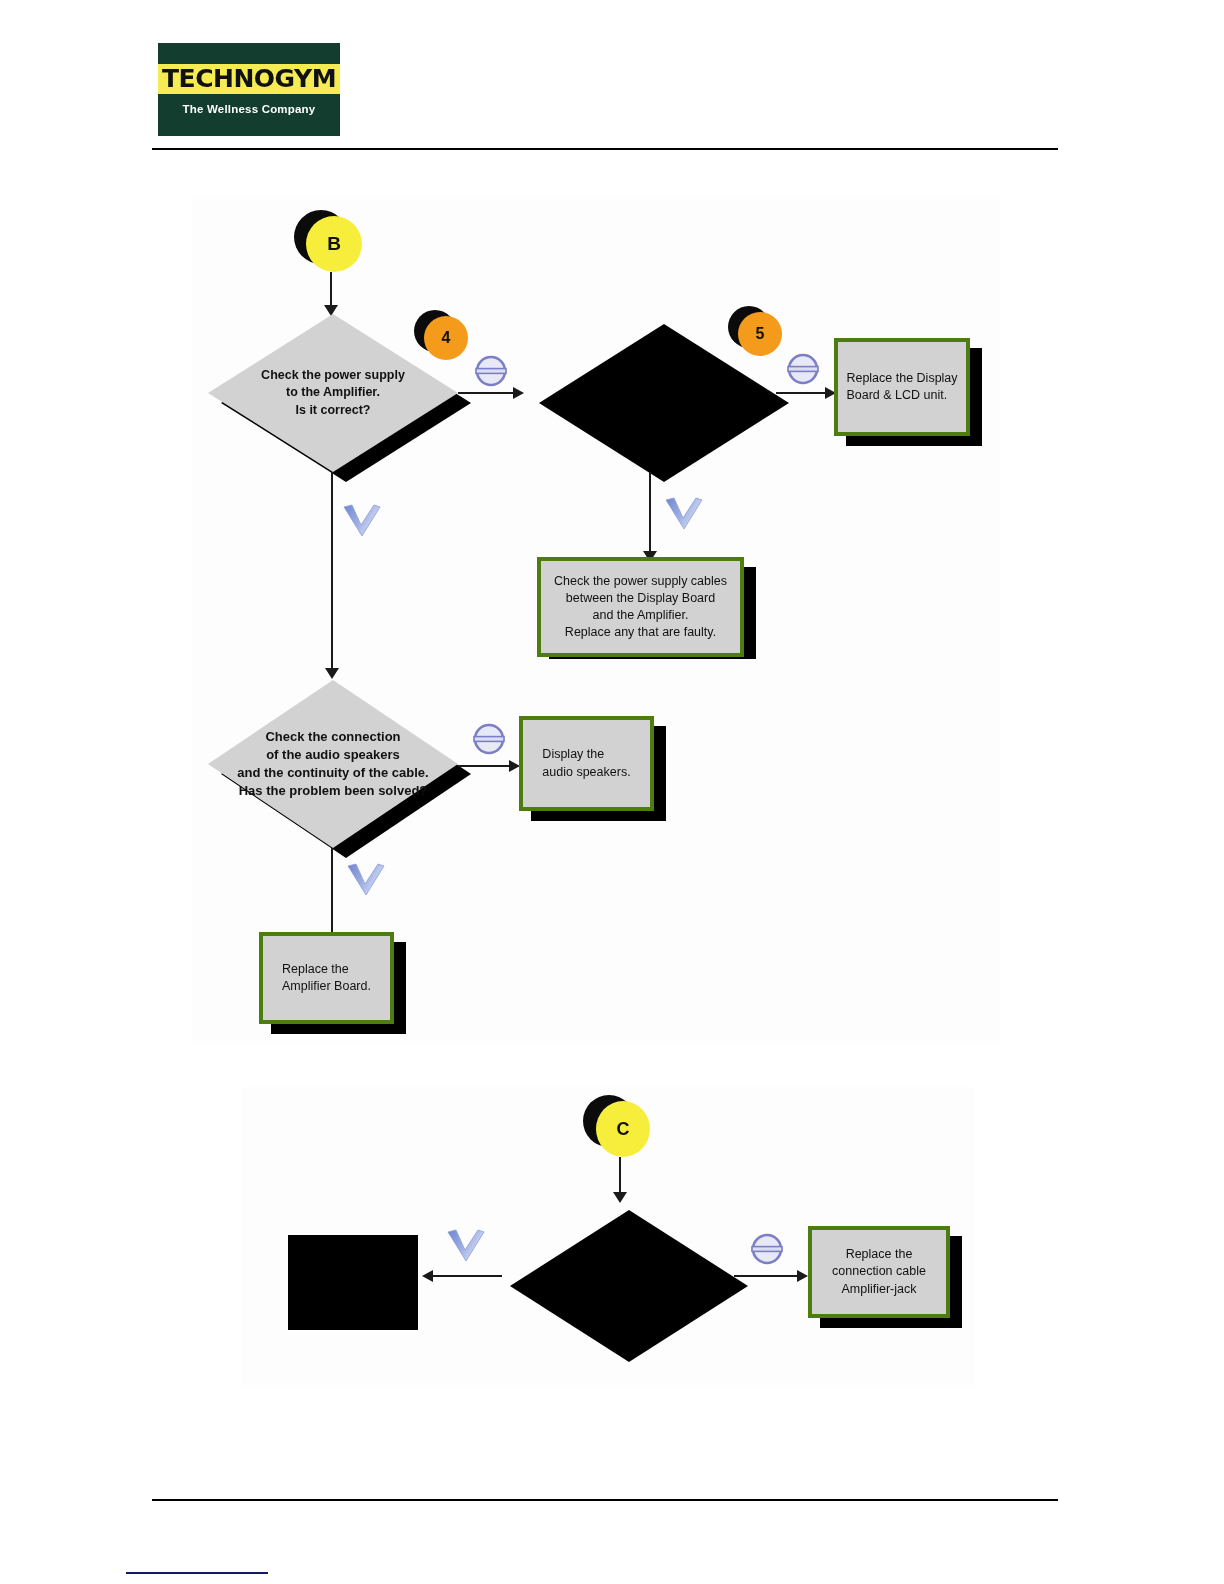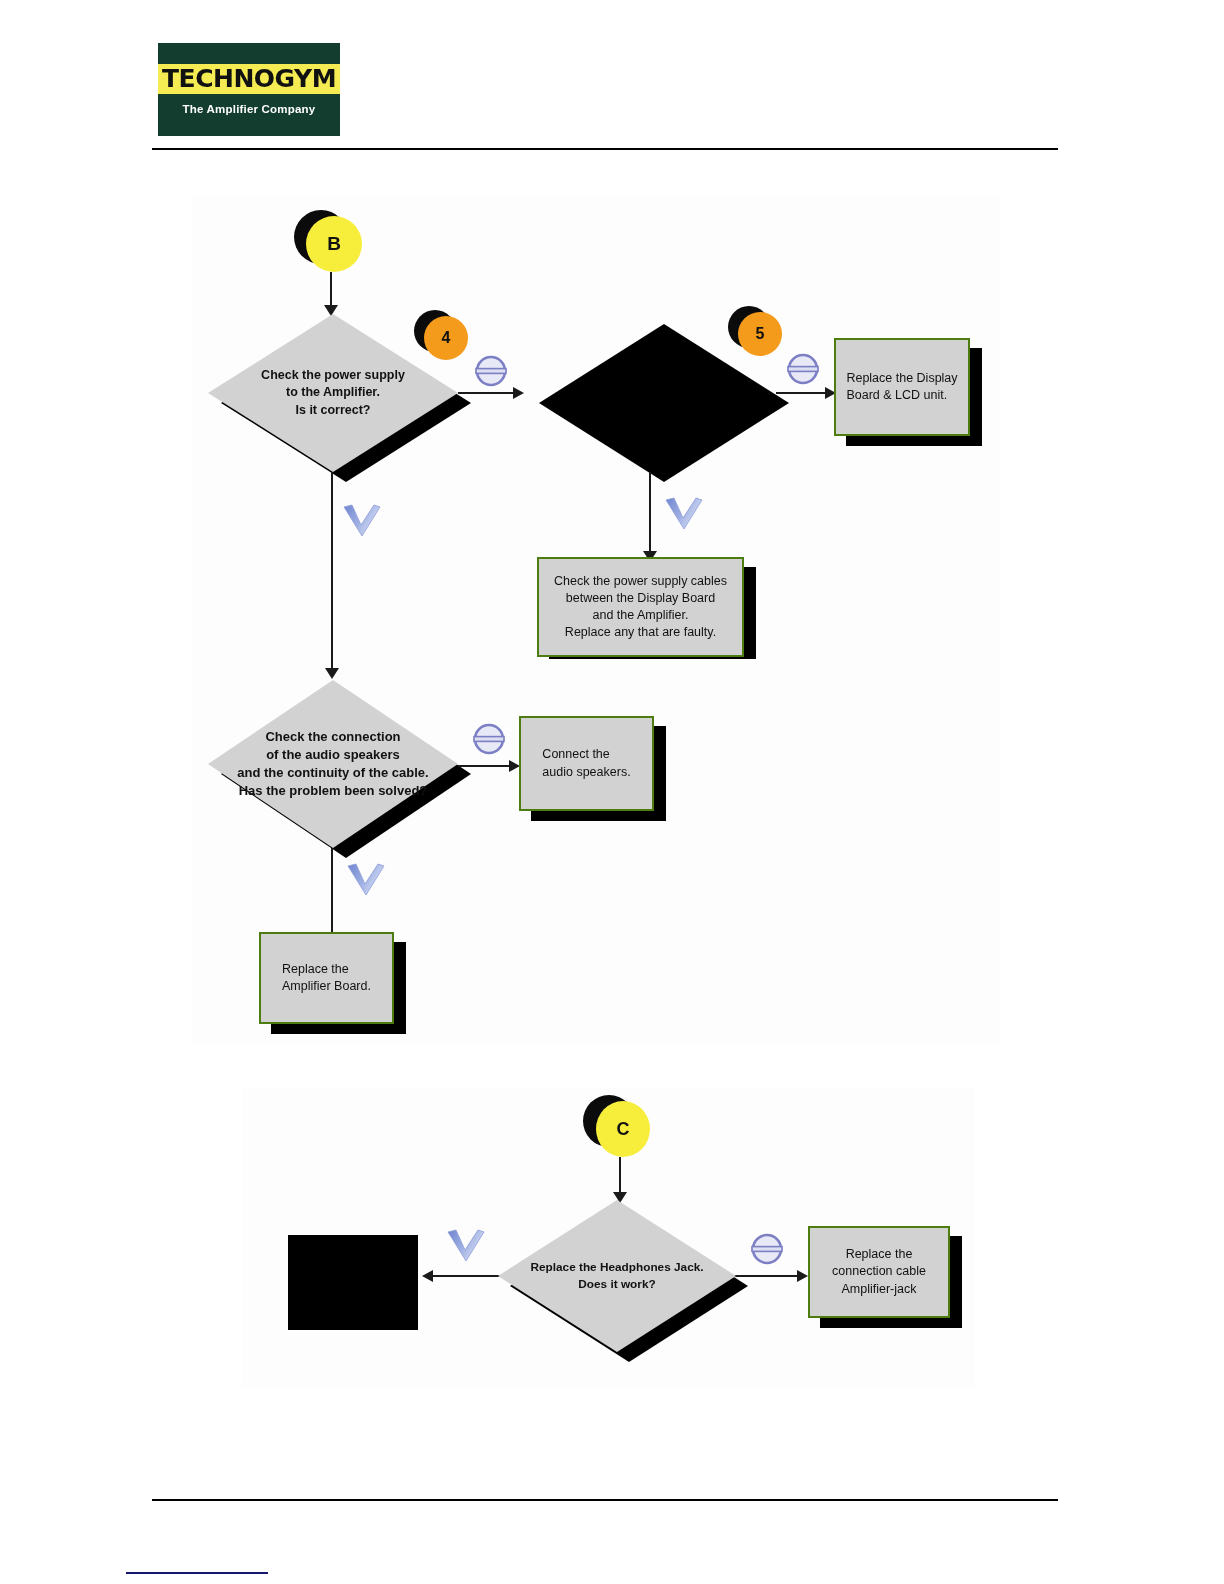--- a/index.html
+++ b/index.html
@@ -57,21 +57,21 @@
 
   
   .panel{position:absolute;background:#fdfdfd;}
   #panel-top{left:192px;top:195px;width:808px;height:850px;}
   #panel-bottom{left:242px;top:1087px;width:733px;height:300px;}
 
   
   .box{
     position:absolute;
     background:#d2d2d2;
-    border:2px solid #4d7c0f;
+    border:4px solid #4d7c0f;
     box-sizing:border-box;
     display:flex;align-items:center;justify-content:center;
     text-align:center;
     font-size:12.5px;color:#111;line-height:1.38;
     padding:12px 8px;
     z-index:3;
   }
   .box-shadow{
     position:absolute;
     background:#000000;
@@ -136,21 +136,21 @@
 </head>
 <body>
 
 <div class="page">
 
   <div class="logo-box">
     <div class="logo-word">
       <span>TECHNOGYM</span>
 
     </div>
-    <div class="logo-tag">The Amplifier Company</div>
+    <div class="logo-tag">The Wellness Company</div>
   </div>
   <div class="hrule-top"></div>
 
   <div class="panel" id="panel-top"></div>
 
   <div class="circ-wrap" style="left:294px;top:210px;width:70px;height:62px;">
     <div class="circ-shadow" style="width:54px;height:54px;left:0;top:0;"></div>
     <div class="circ-main" style="width:56px;height:56px;left:12px;top:6px;background:#f7ee3c;font-size:19px;">B</div>
   </div>
   <div class="line-v" style="left:330px;top:272px;height:36px;"></div>
@@ -234,21 +234,21 @@
 
   <div class="line-h" style="left:458px;top:765px;width:56px;"></div>
   <div class="arrow-r" style="left:509px;top:760px;"></div>
   <svg class="icon-no" style="left:472px;top:722px;" width="34" height="34" viewBox="0 0 34 34">
     <circle cx="17" cy="17" r="14" fill="#e8e9f6" stroke="#7c7fc4" stroke-width="2.6"></circle>
     <rect x="2" y="14.6" width="30" height="4.8" fill="#dcdef2" stroke="#7c7fc4" stroke-width="1.6"></rect>
   </svg>
 
   <div class="box-shadow" style="left:531px;top:726px;width:135px;height:95px;"></div>
   <div class="box" style="left:519px;top:716px;width:135px;height:95px;">
-    <span style="white-space:pre-line;text-align:left;">Connect the
+    <span style="white-space:pre-line;text-align:left;">Display the
 audio speakers.</span>
   </div>
 
   <div class="line-v" style="left:331px;top:848px;height:88px;"></div>
   <div class="arrow-d" style="left:325px;top:932px;"></div>
   <svg class="icon-yes" style="left:346px;top:862px;" width="40" height="36" viewBox="0 0 40 36">
     <path d="M2 4 L10 2 L19 22 L32 2 L38 4 L20 33 Z" fill="url(#gy1)" stroke="#8d9ddb" stroke-width="0.8"></path>
   </svg>
 
   <div class="box-shadow" style="left:271px;top:942px;width:135px;height:92px;"></div>
@@ -260,25 +260,20 @@
   <div class="panel" id="panel-bottom"></div>
 
   <div class="circ-wrap" style="left:583px;top:1095px;width:72px;height:62px;">
     <div class="circ-shadow" style="width:52px;height:52px;left:0;top:0;"></div>
     <div class="circ-main" style="width:54px;height:56px;left:13px;top:6px;background:#f7ee3c;font-size:18px;">C</div>
   </div>
   <div class="line-v" style="left:619px;top:1157px;height:38px;"></div>
   <div class="arrow-d" style="left:613px;top:1192px;"></div>
 
   <div class="diamond-shadow" style="left:510px;top:1210px;width:238px;height:152px;"></div>
-  <div class="diamond-wrap" style="left:498px;top:1200px;width:238px;height:152px;">
-    <div class="diamond-shape"></div>
-    <div class="diamond-label" style="font-size:11.8px;">Replace the Headphones Jack.
-Does it work?</div>
-  </div>
 
   <div class="line-h" style="left:430px;top:1275px;width:72px;"></div>
   <div class="arrow-l" style="left:422px;top:1270px;"></div>
   <svg class="icon-yes" style="left:446px;top:1228px;" width="40" height="36" viewBox="0 0 40 36">
     <path d="M2 4 L10 2 L19 22 L32 2 L38 4 L20 33 Z" fill="url(#gy1)" stroke="#8d9ddb" stroke-width="0.8"></path>
   </svg>
 
   <div class="box-shadow" style="left:288px;top:1235px;width:130px;height:95px;"></div>
 
   <div class="line-h" style="left:734px;top:1275px;width:68px;"></div>

